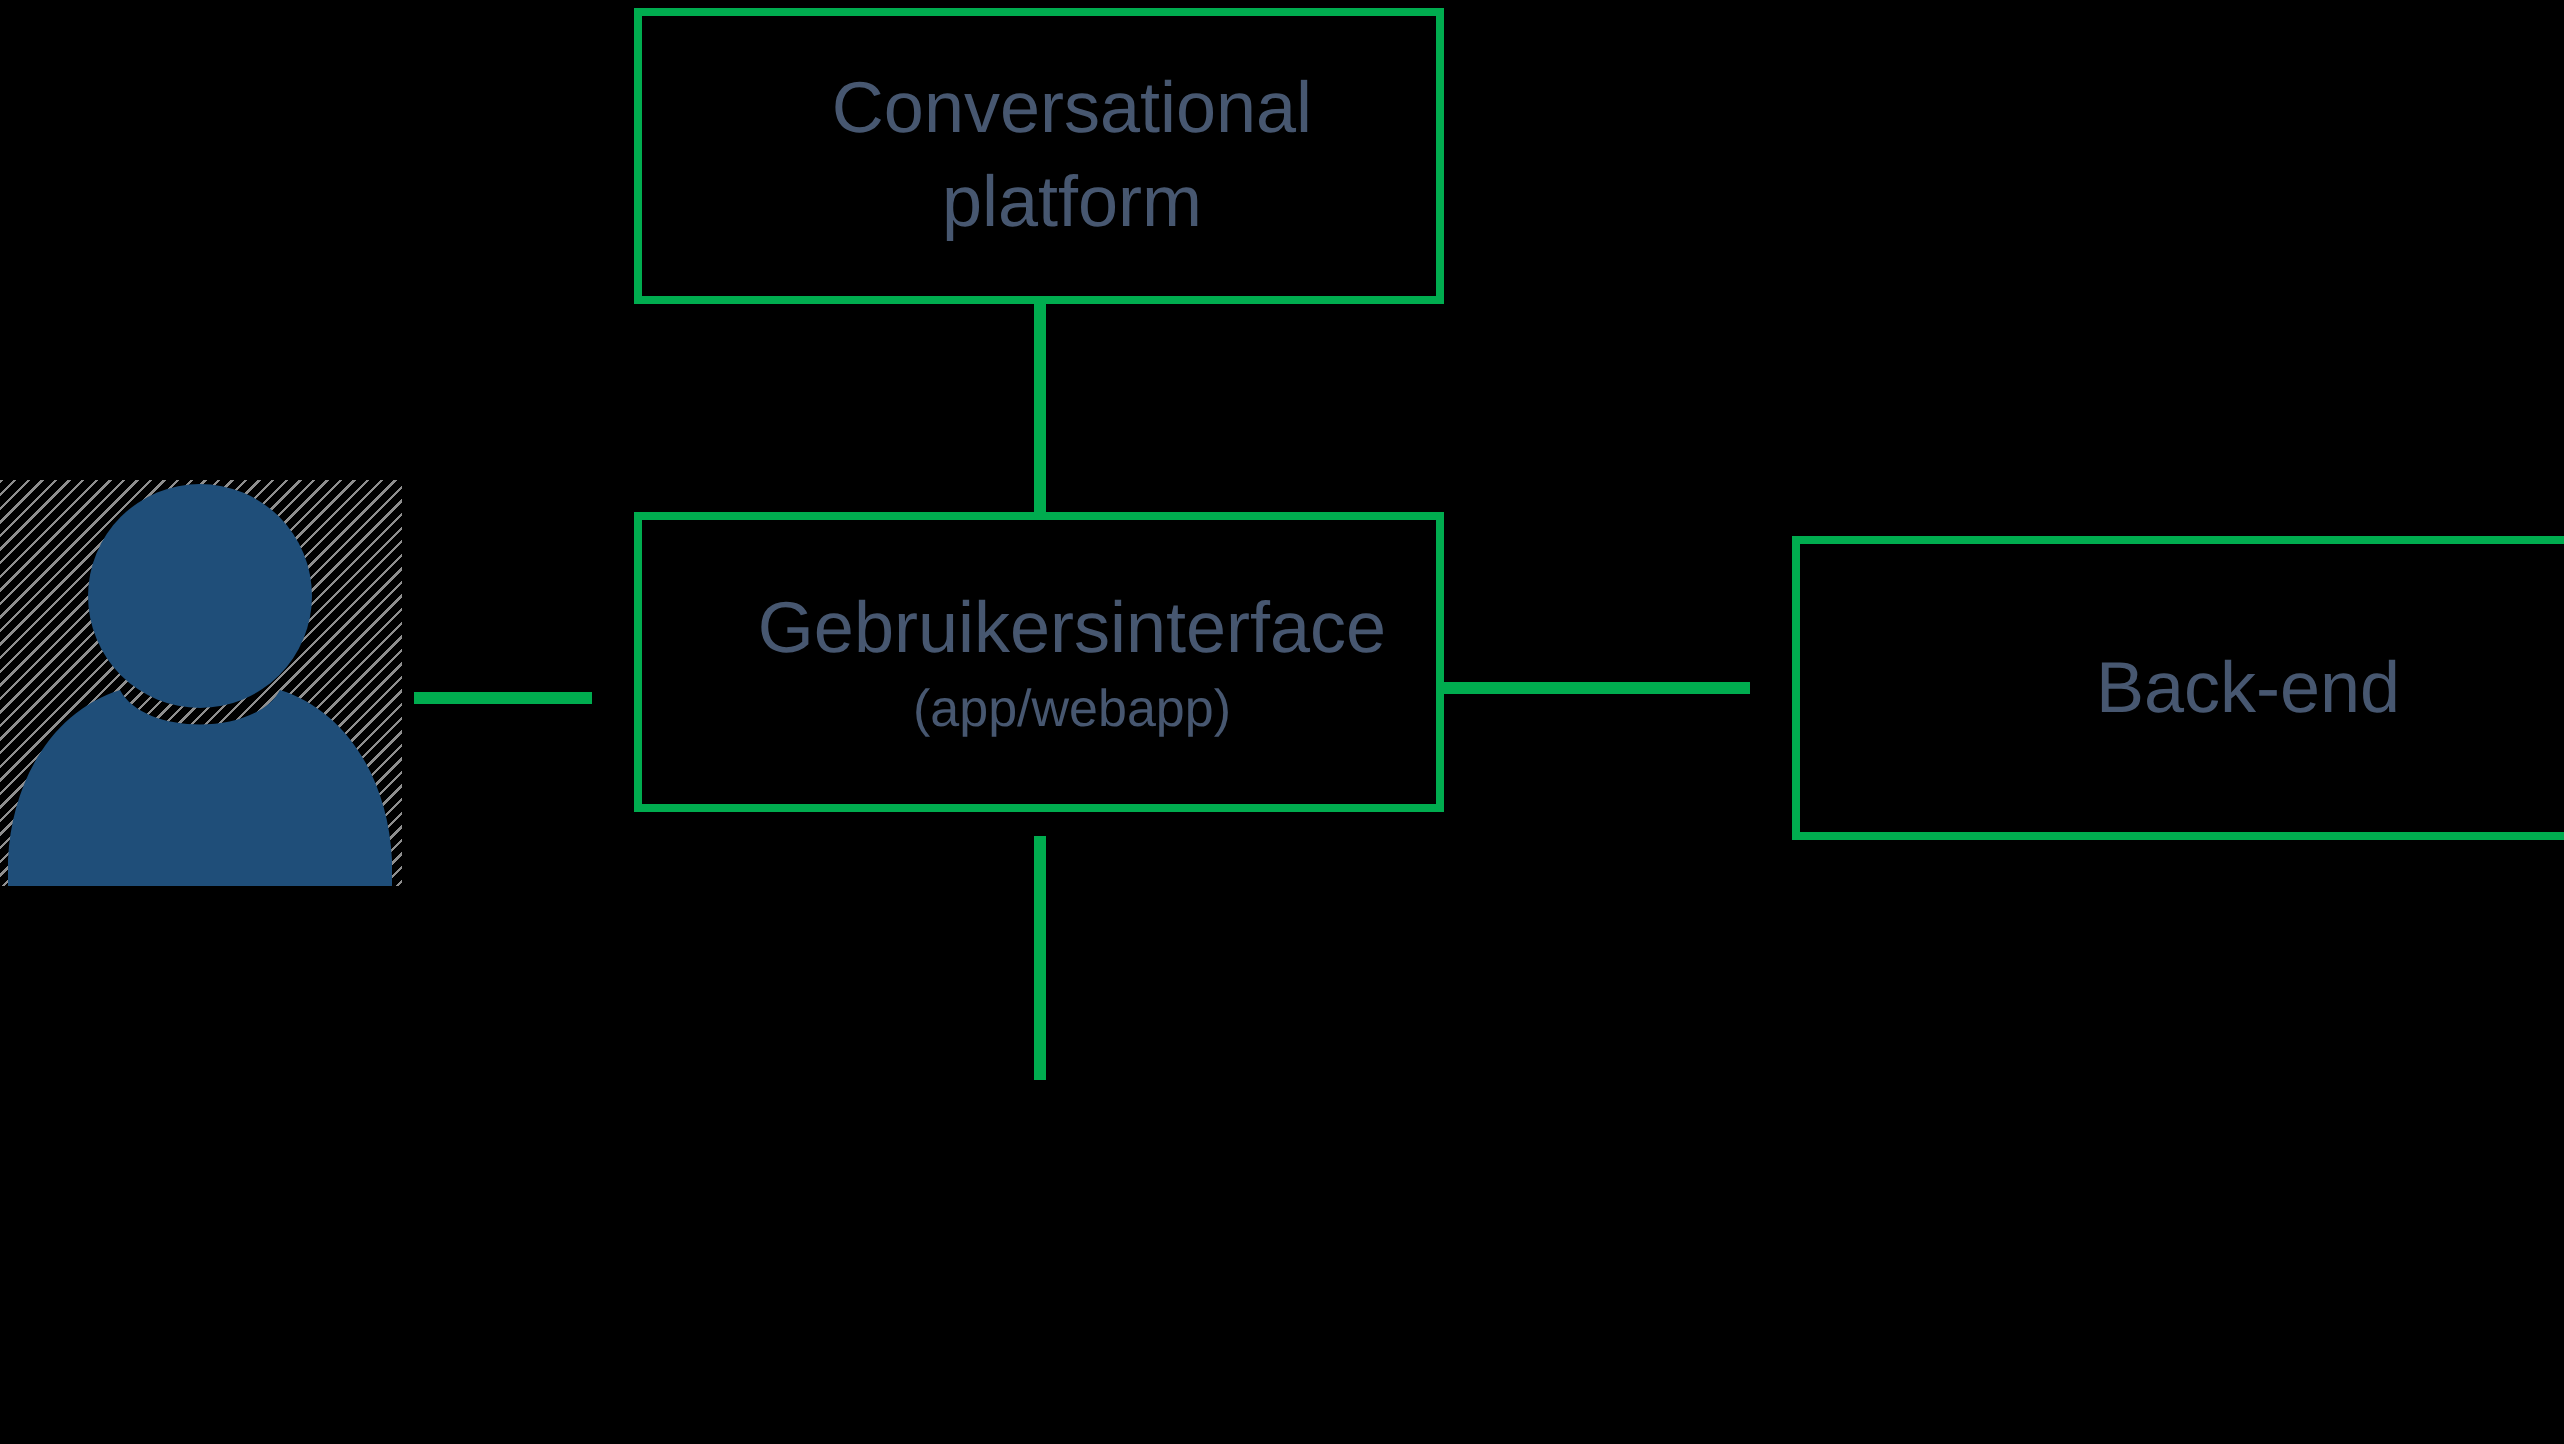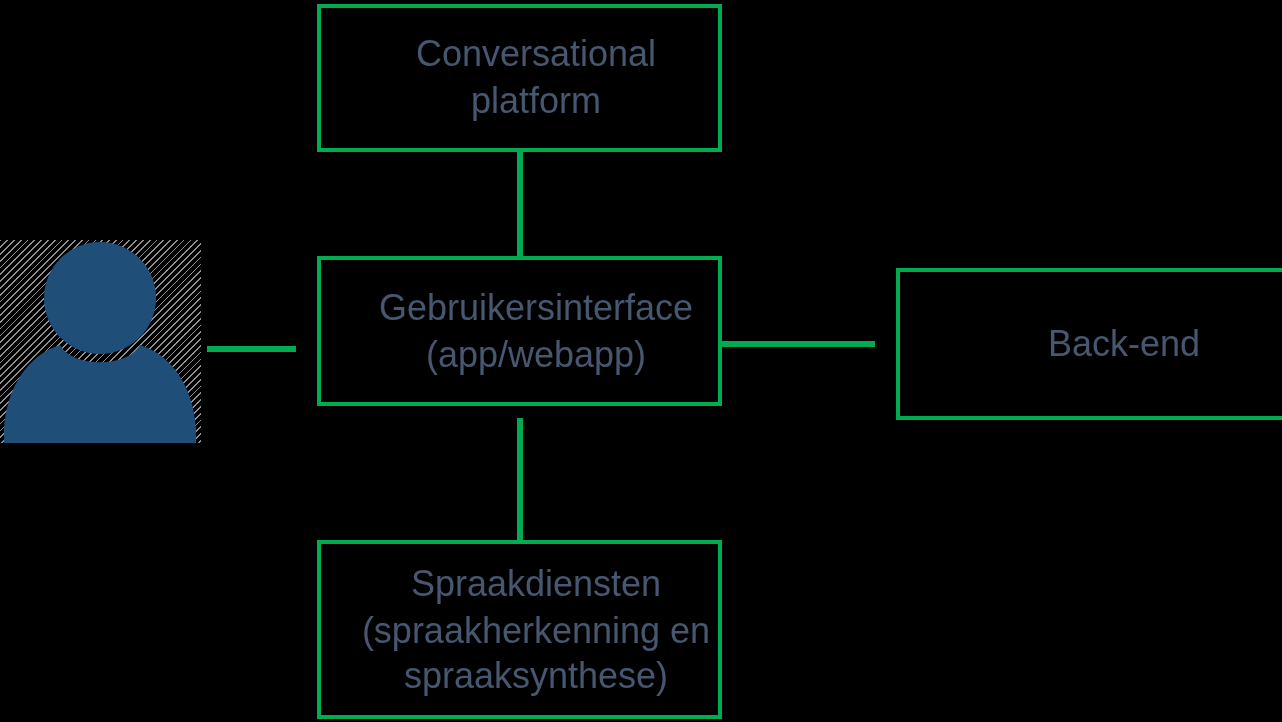--- a/index.html
+++ b/index.html
@@ -32,21 +32,21 @@
   }
   .node .label {
     font-size: 36px;
     line-height: 1.3;
     font-weight: 400;
   }
   .node .label.narrow {
     max-width: 330px;
   }
   .node .sublabel {
-    font-size: 36px;
+    font-size: 26px;
     line-height: 1.25;
     max-width: 380px;
   }
 
   
   .connector {
     position: absolute;
     background: var(--connector-green, #00AC4F);
   }
 
@@ -99,18 +99,14 @@
 
   <div class="node" style="left:317px; top:256px; width:405px; height:150px;">
     <div class="label">Gebruikersinterface</div>
     <div class="sublabel">(app/webapp)</div>
   </div>
 
   <div class="node" style="left:875px; top:268px; width:423px; height:152px;margin-left:21px;">
     <div class="label">Back-end</div>
   </div>
 
-  <div class="node" style="left:317px; top:540px; width:405px; height:179px;">
-    <div class="label">Spraakdiensten</div>
-    <div class="sublabel">(spraakherkenning en spraaksynthese)</div>
-  </div>
 
 </div>
 
 </body></html>

